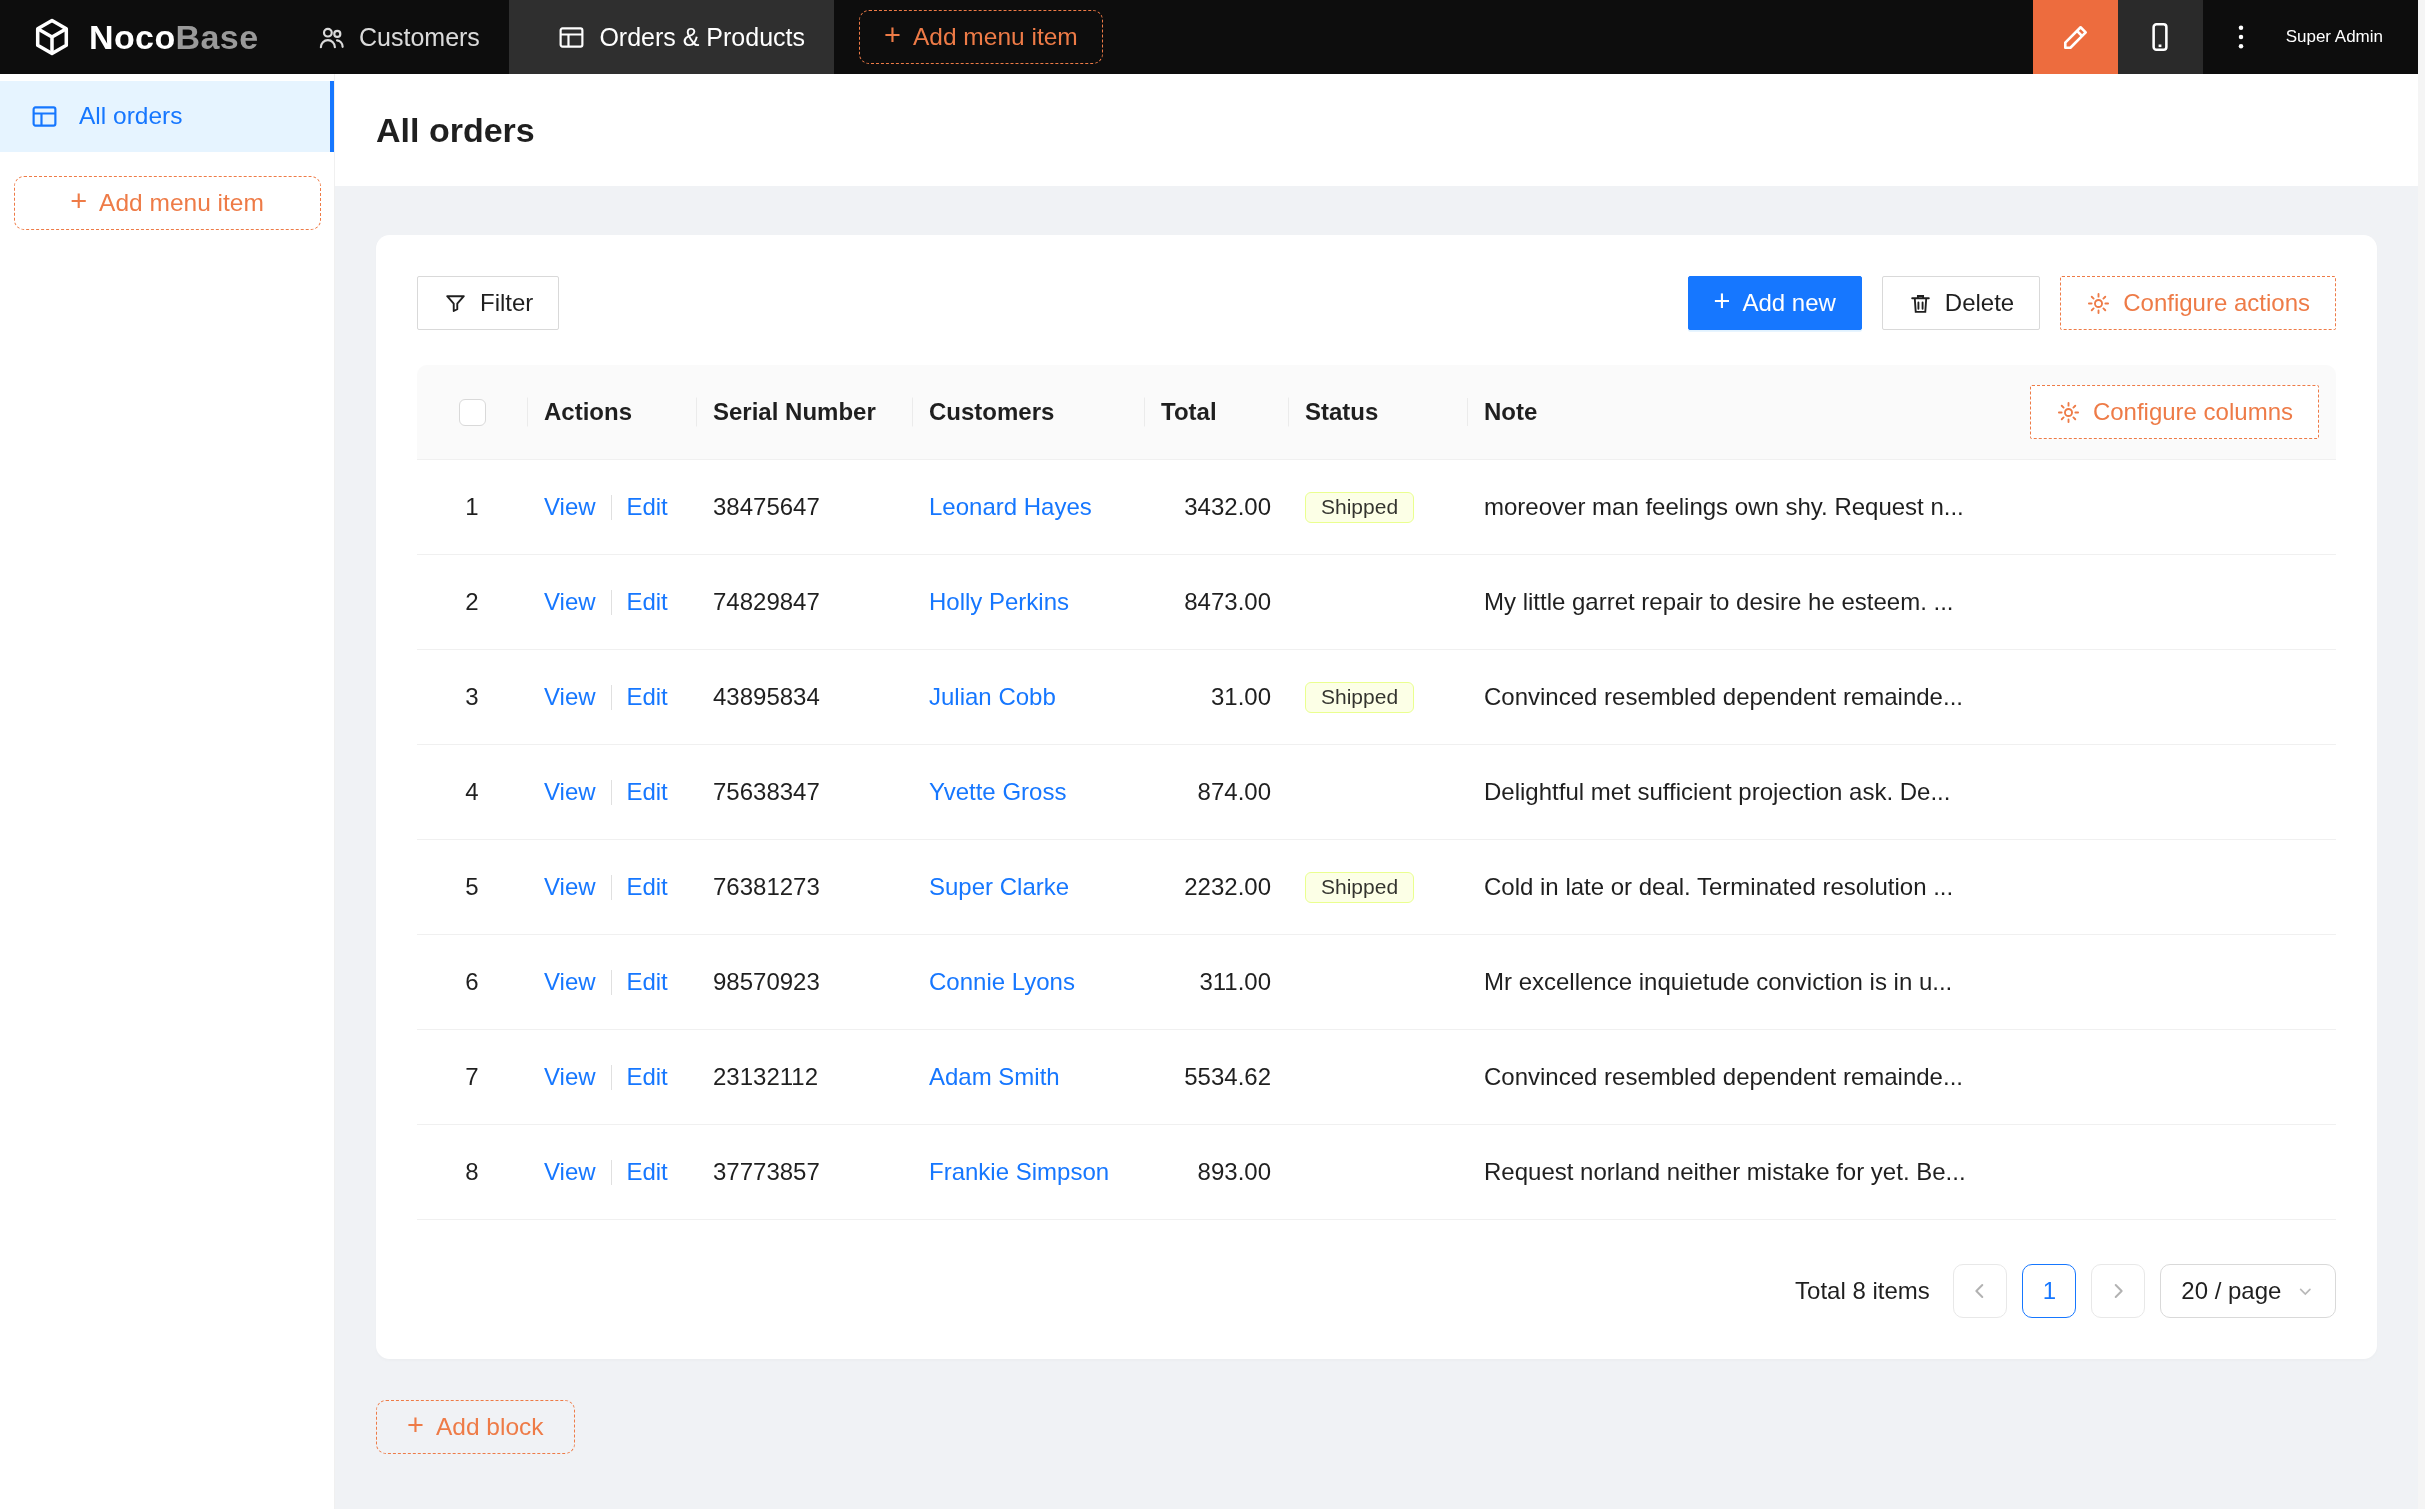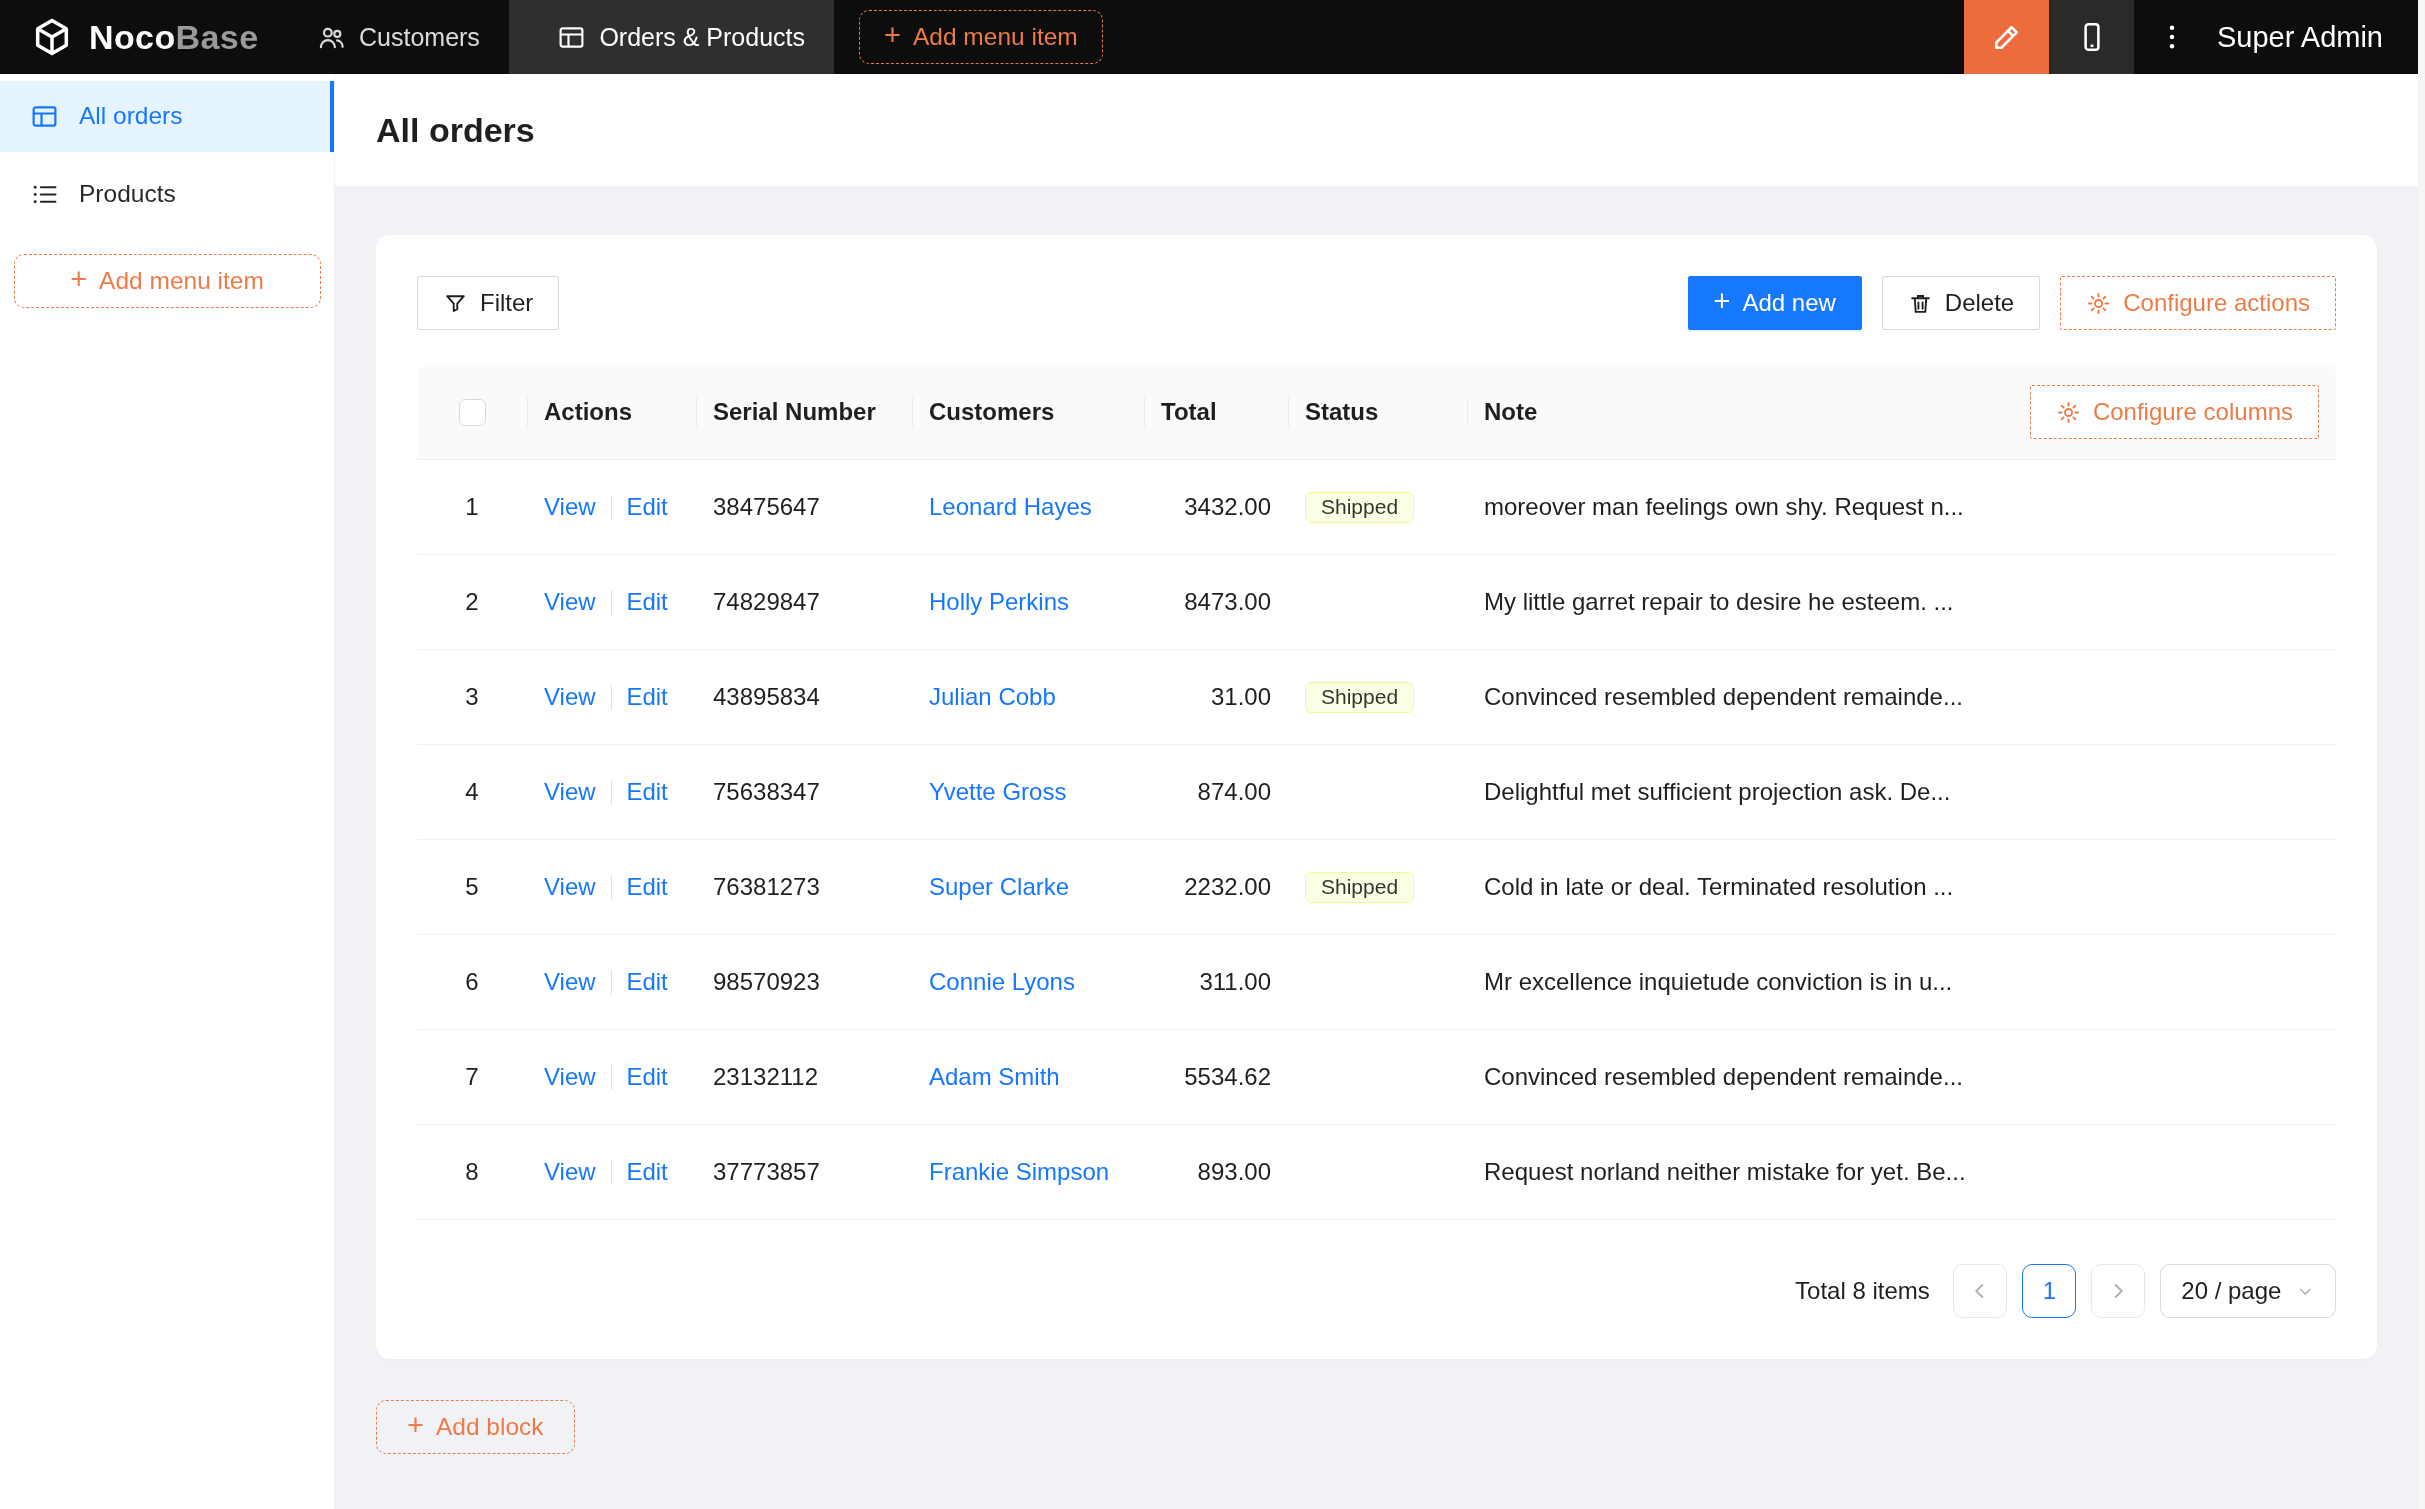--- a/index.html
+++ b/index.html
@@ -40,21 +40,21 @@
     font-size: 24.5px; font-family: inherit; cursor: pointer; white-space: nowrap;
   }
   .header-right { margin-left: auto; display: flex; align-items: center; height: 100%; }
   .icon-block {
     width: 85px; height: 100%;
     display: flex; align-items: center; justify-content: center; cursor: pointer;
   }
   .icon-block.orange { background: var(--settings-orange-strong, #ed6c3e); }
   .icon-block.dim { background: rgba(255,255,255,0.12); }
   .kebab { width: 76px; display:flex; align-items:center; justify-content:center; cursor: pointer; height:100%; }
-  .user { padding: 0 35px 0 6.8px; font-size: 29px; cursor: pointer; white-space: nowrap; }
+  .user { padding: 0 35px 0 6.8px; font-size: 17px; cursor: pointer; white-space: nowrap; }
 
   
   .body-row { flex: 1; display: flex; min-height: 0; }
   aside {
     width: 335px; flex: 0 0 335px;
     background: #fff; border-right: 0.8px solid #f0f0f0;
     padding-top: 6.8px;
   }
   .side-item {
     height: 71px; margin-bottom: 6.8px;
@@ -246,31 +246,20 @@
 
     <aside>
       <div class="side-item active">
         <span class="icon">
           <svg width="29" height="29" viewBox="0 0 24 24" fill="none" stroke="currentColor" stroke-width="1.8">
             <rect x="3" y="4.5" width="18" height="15" rx="1.5"></rect>
             <path d="M3 9.5h18M9.5 9.5v10"></path>
           </svg>
         </span>
         <span>All orders</span>
-      </div>
-      <div class="side-item">
-        <span class="icon">
-          <svg width="29" height="29" viewBox="0 0 24 24" fill="none" stroke="currentColor" stroke-width="1.8" stroke-linecap="round">
-            <path d="M9 6h12M9 12h12M9 18h12"></path>
-            <circle cx="4.3" cy="6" r="1.2" fill="currentColor" stroke="none"></circle>
-            <circle cx="4.3" cy="12" r="1.2" fill="currentColor" stroke="none"></circle>
-            <circle cx="4.3" cy="18" r="1.2" fill="currentColor" stroke="none"></circle>
-          </svg>
-        </span>
-        <span>Products</span>
       </div>
       <button class="side-add">
         <span class="plus">+</span>
         <span>Add menu item</span>
       </button>
     </aside>
 
     <main>
       <div class="page-header">
         <div class="page-title">All orders</div>

